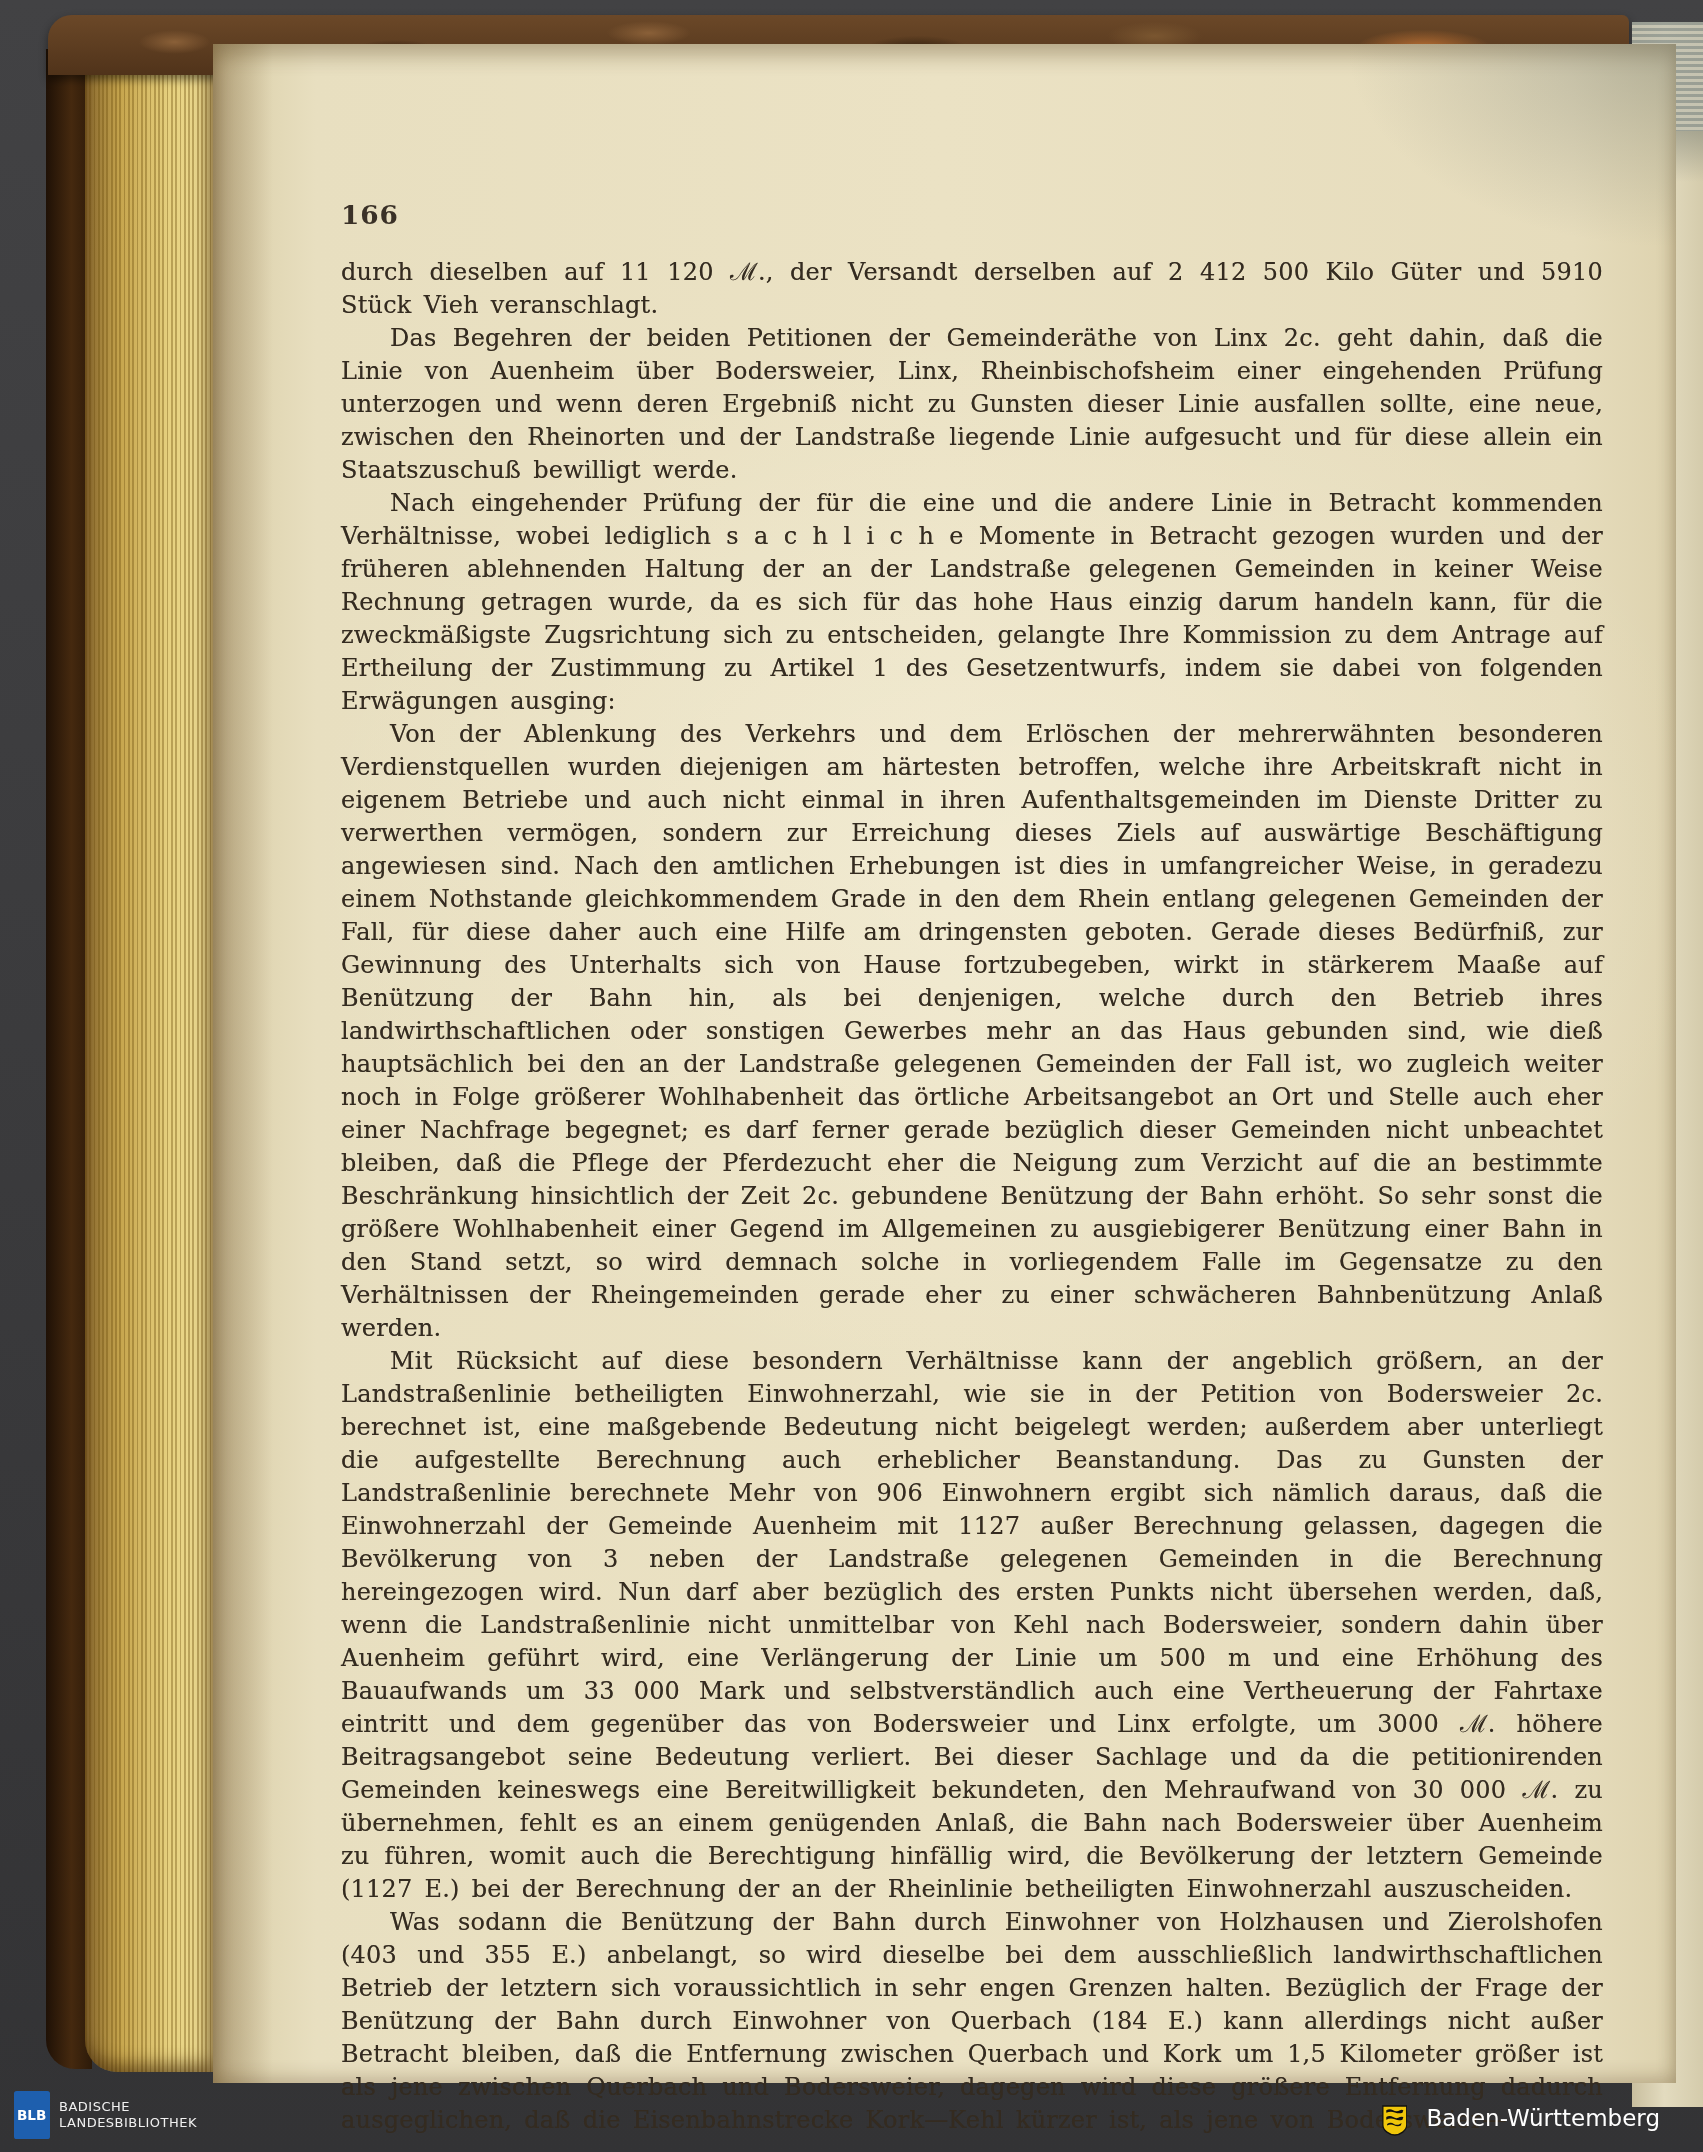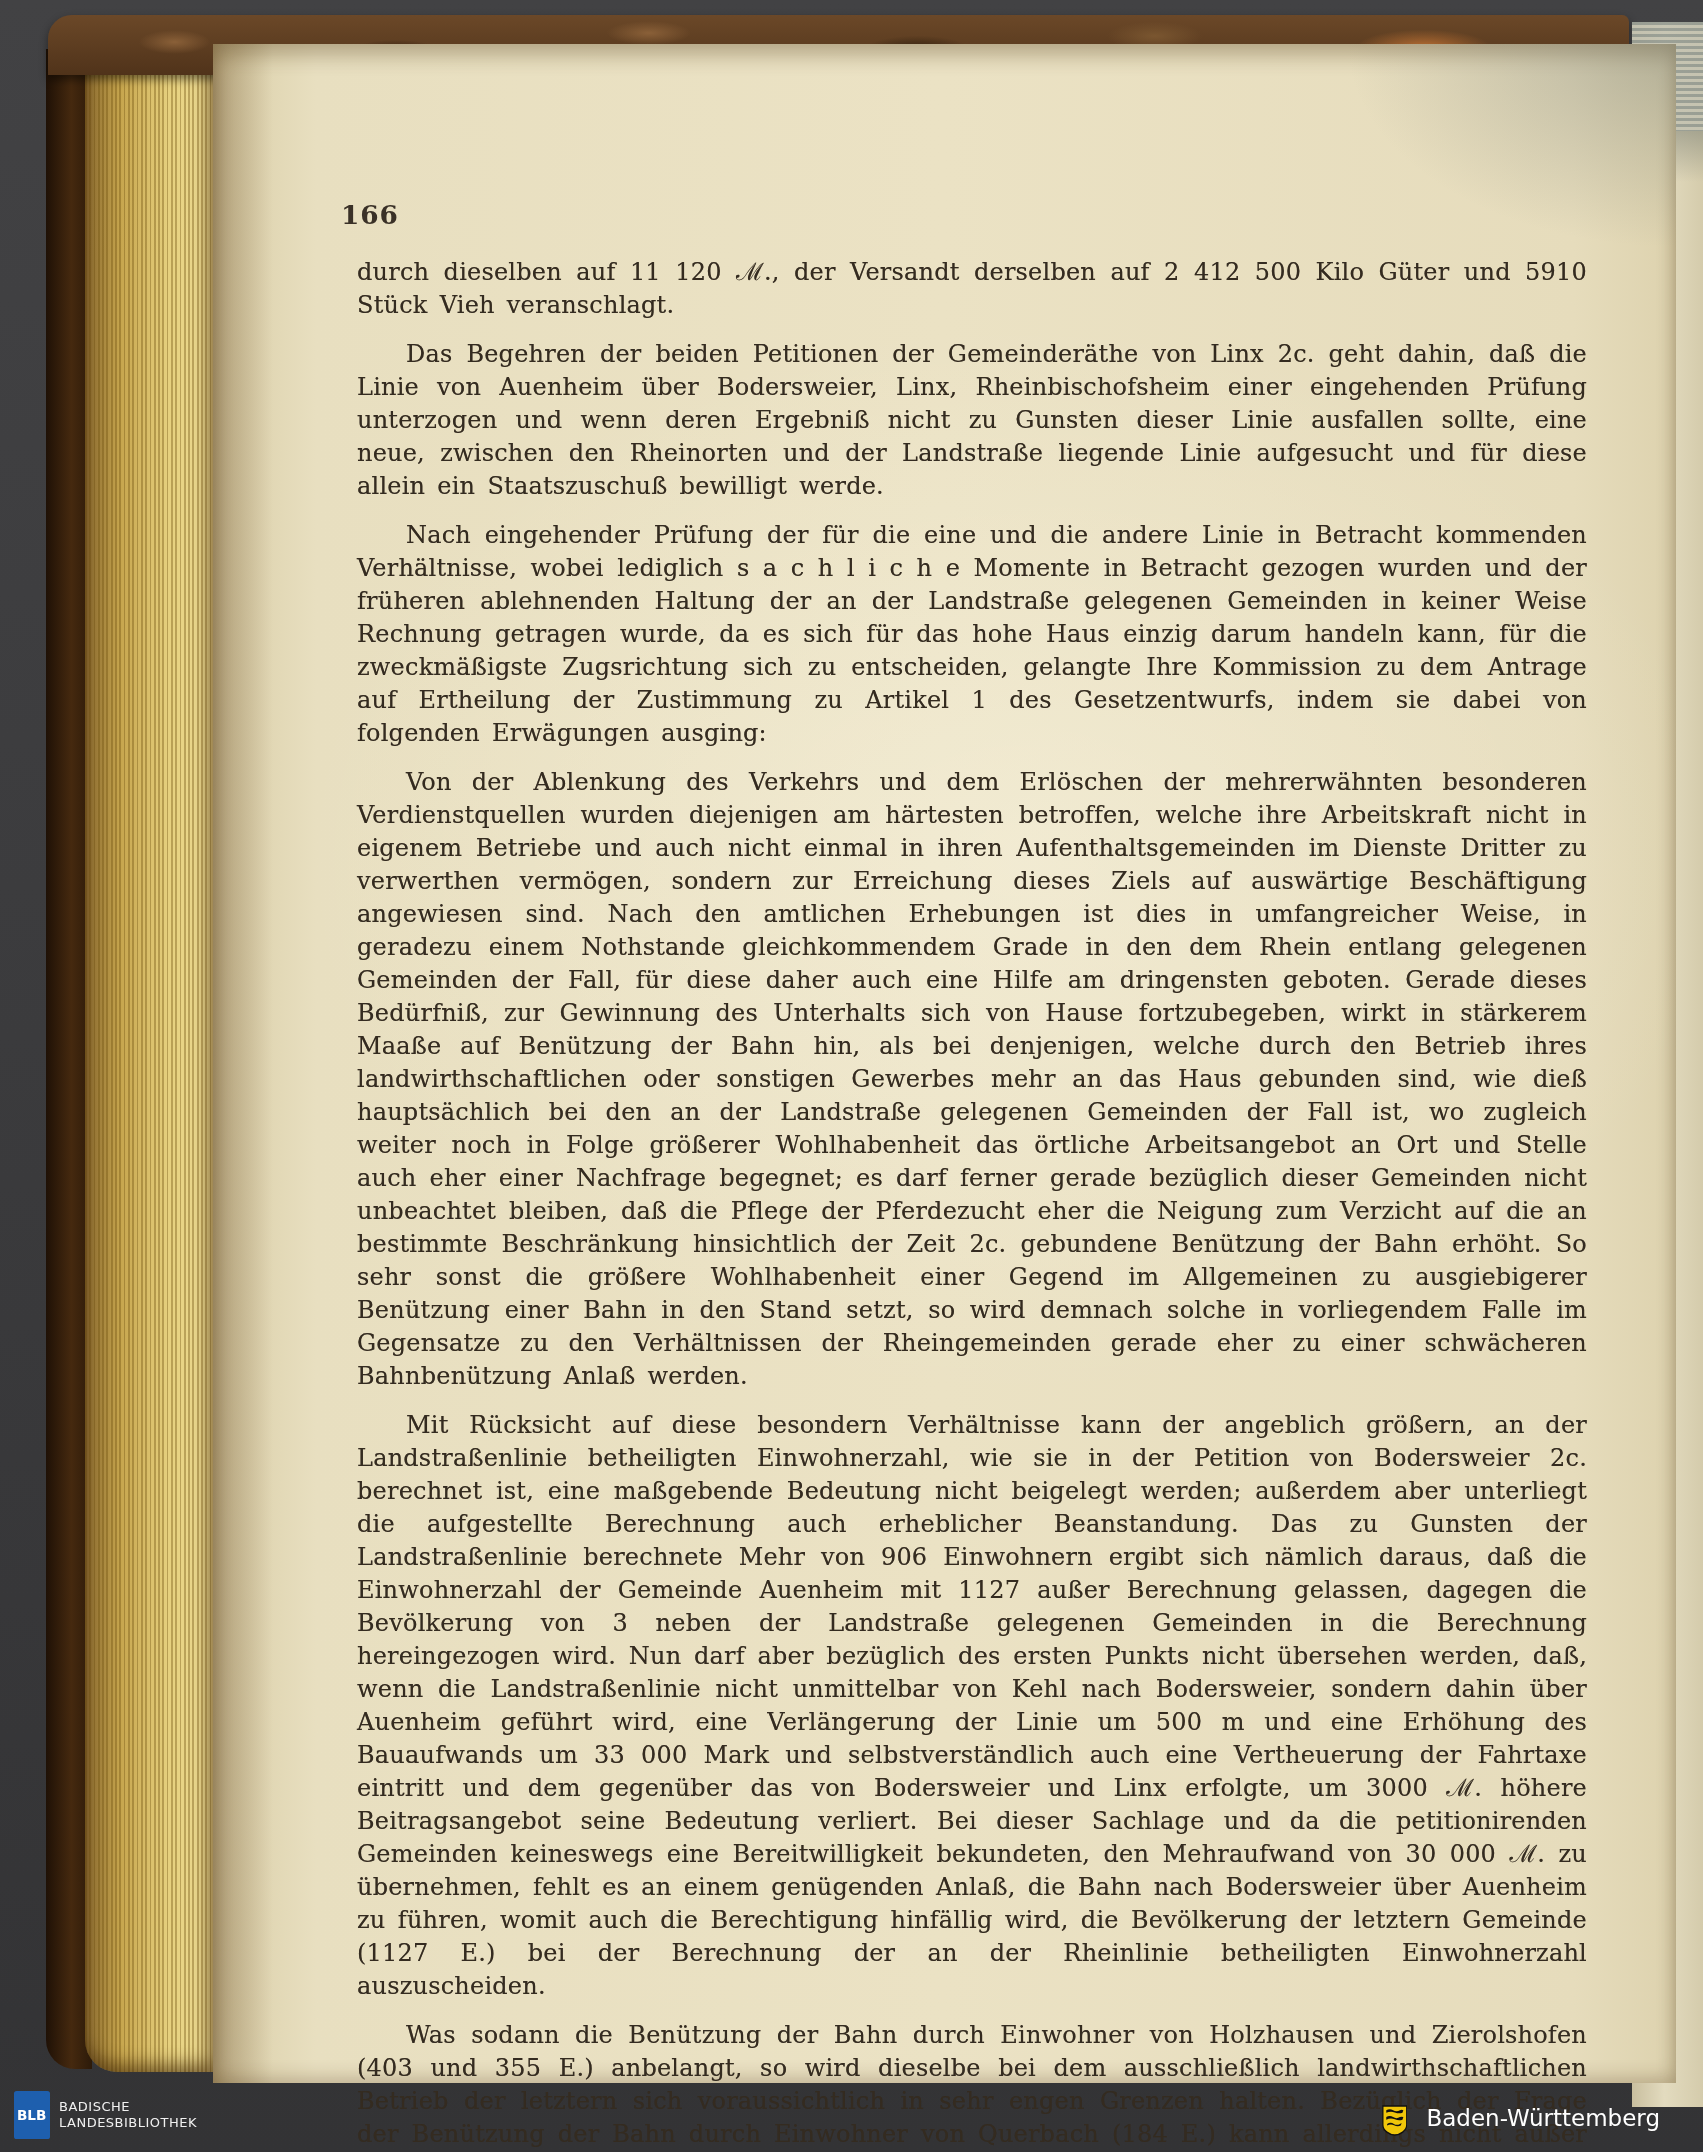--- a/index.html
+++ b/index.html
@@ -78,21 +78,21 @@
 
   .page-inner { position:absolute; left:128px; top:155px; width:1262px; }
 
   .page-number {
     font-size:26.4px; font-weight:bold; color:#3a3127;
     letter-spacing:0.9px; margin:0 0 25.6px 0;
   }
   .para {
     font-size:24px; line-height:33px; color:#342b20;
     text-align:justify; word-spacing:4.3px; letter-spacing:0.2px;
-    margin:16px; text-shadow:0 0 0.3px rgba(52,43,32,.55);
+    margin:0; text-shadow:0 0 0.3px rgba(52,43,32,.55);
   }
   .para.indent { text-indent:49px; }
 
   
   .footer-left {
     position:absolute; left:13.6px; bottom:13.6px;
     display:flex; align-items:center; gap:9.4px;
   }
   .blb-mark {
     width:36px; height:48px; border-radius:2.6px;

